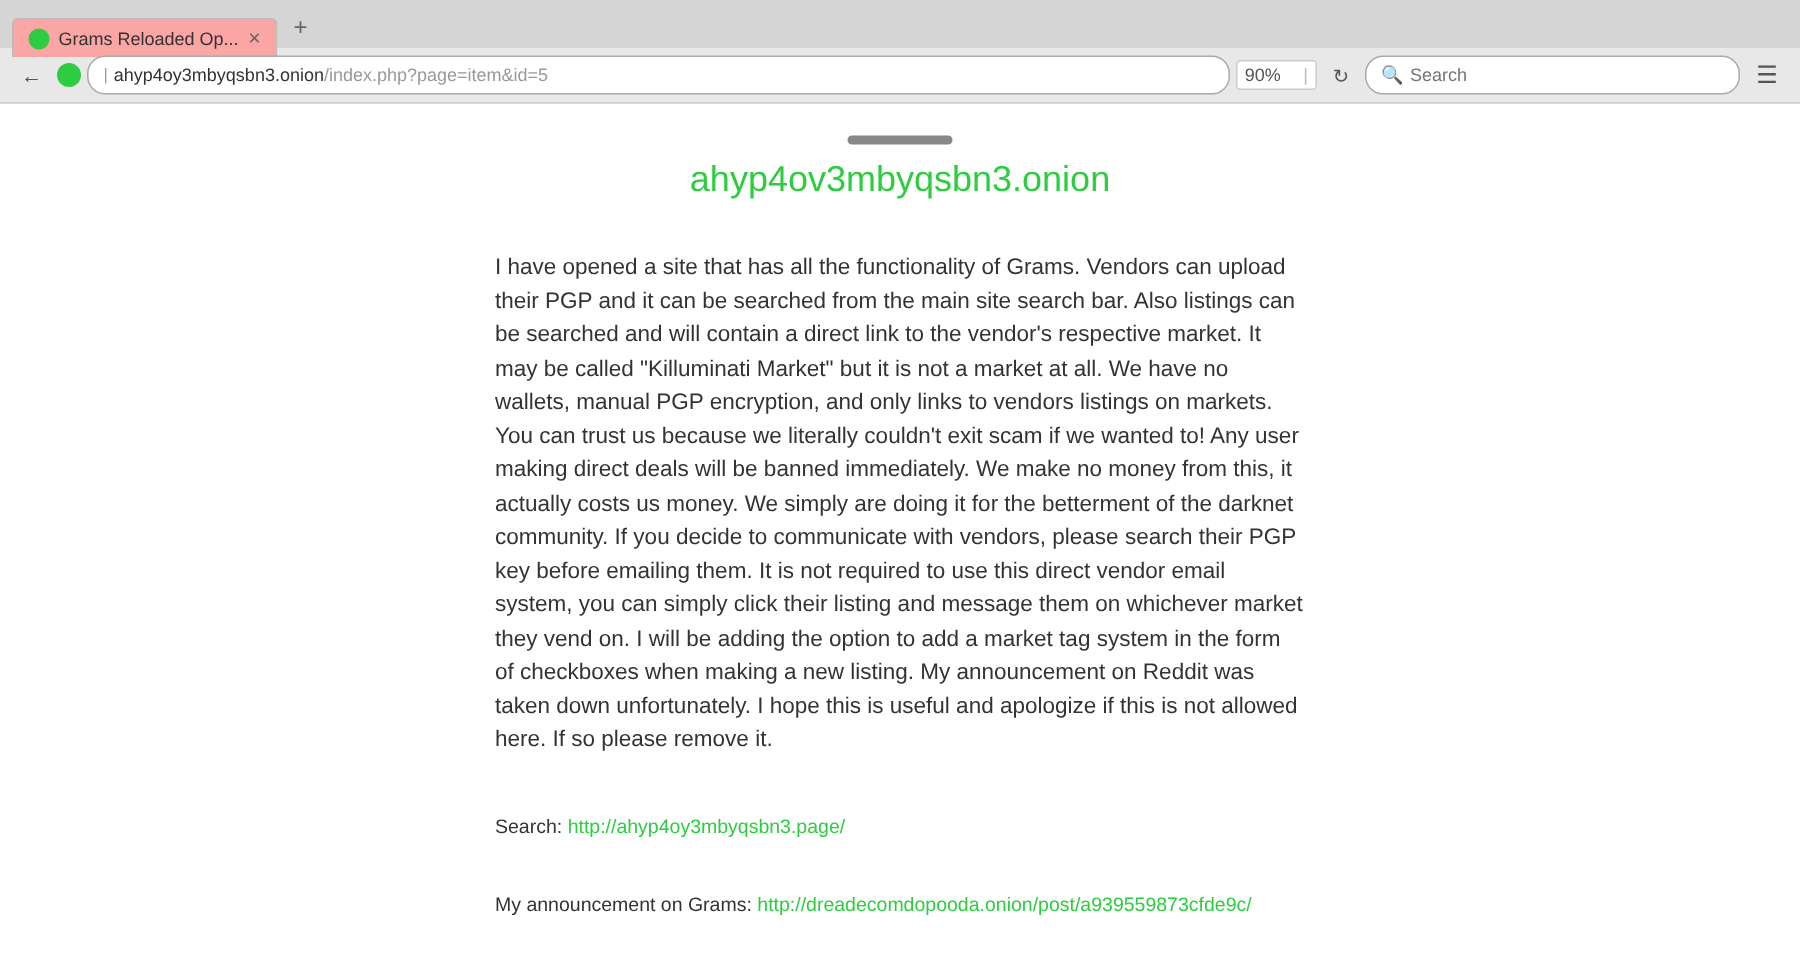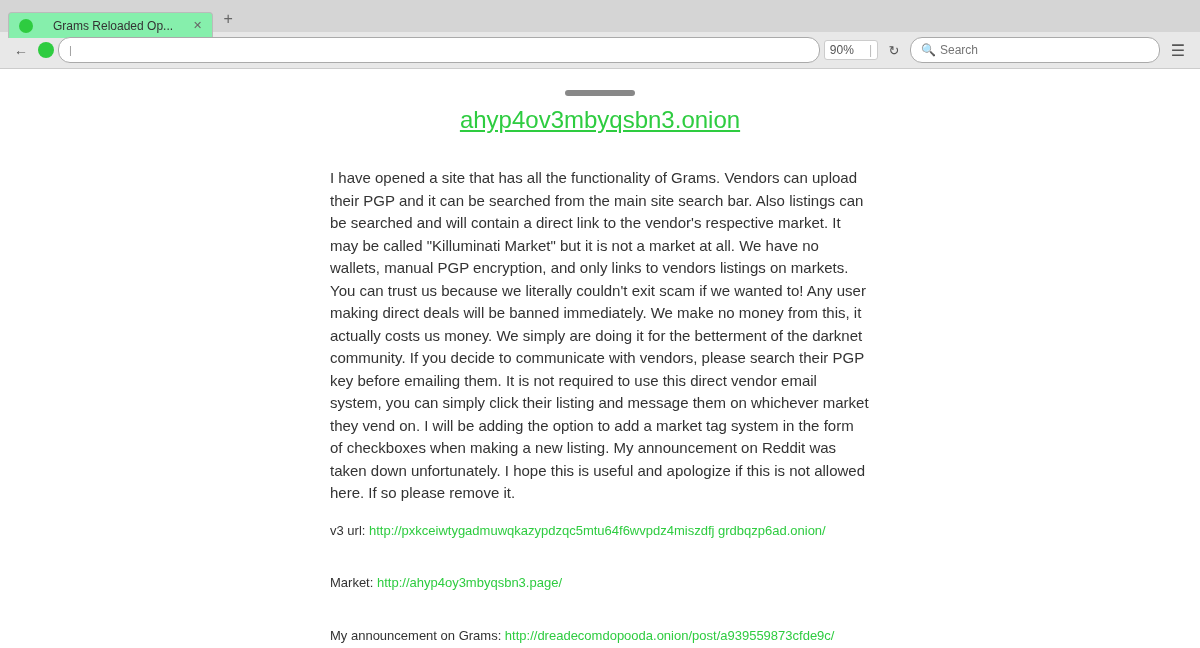--- a/index.html
+++ b/index.html
@@ -3,21 +3,21 @@
   <meta charset="utf-8">
   <style>
     * { margin: 0; padding: 0; box-sizing: border-box; }
     body { font-family: Arial, sans-serif; font-size: 13px; background: #f0f0f0; width: 1200px; height: 648px; overflow: hidden; }
 
     
     .browser-chrome { background: #e8e8e8; border-bottom: 1px solid #ccc; }
 
     
     .tab-bar { display: flex; align-items: center; padding: 6px 8px 0 8px; background: #d5d5d5; height: 32px; }
-    .tab { display: flex; align-items: center; background: #86efac; border: 1px solid #bbb; border-bottom: none; border-radius: 4px 4px 0 0; padding: 4px 10px; font-size: 12px; min-width: 150px; max-width: 220px; height: 26px; gap: 20px; margin-top: 12px; }
+    .tab { display: flex; align-items: center; background: #fca5a5; border: 1px solid #bbb; border-bottom: none; border-radius: 4px 4px 0 0; padding: 4px 10px; font-size: 12px; min-width: 150px; max-width: 220px; height: 26px; gap: 6px; margin-top: 12px; }
     .tab-favicon { width: 14px; height: 14px; background: #2ecc40; border-radius: 50%; flex-shrink: 0; display: flex; align-items: center; justify-content: center; }
     .tab-title { font-size: 12px; color: #333; flex: 1; overflow: hidden; text-overflow: ellipsis; white-space: nowrap; }
     .tab-close { font-size: 11px; color: #666; cursor: pointer; }
     .tab-new { background: none; border: none; width: 26px; height: 26px; display: flex; align-items: center; justify-content: center; font-size: 16px; color: #666; cursor: pointer; margin-left: 2px; }
 
     
     .nav-bar { display: flex; align-items: center; padding: 4px 8px; background: #e8e8e8; height: 36px; gap: 4px; }
     .nav-btn { background: none; border: 1px solid transparent; border-radius: 3px; width: 26px; height: 26px; display: flex; align-items: center; justify-content: center; cursor: pointer; font-size: 14px; color: #555; }
     .favicon-nav { width: 16px; height: 16px; background: #2ecc40; border-radius: 50%; display: flex; align-items: center; justify-content: center; }
     .address-bar-wrap { display: flex; align-items: center; background: white; border: 1px solid #aaa; border-radius: 12px; flex: 1; padding: 2px 10px; height: 26px; font-size: 12px; color: #333; }
@@ -32,21 +32,21 @@
     .search-input { border: none; outline: none; font-size: 12px; flex: 1; color: #a16207; }
     .menu-btn { background: none; border: none; width: 28px; height: 28px; display: flex; align-items: center; justify-content: center; cursor: pointer; font-size: 16px; color: #555; }
 
     
     .page-content { background: white; margin: 0; overflow-y: auto; height: calc(648px - 68px); }
     .content-wrapper { max-width: 580px; margin: 0 auto; padding: 15px 20px; }
 
     
     .scrollbar-handle { width: 70px; height: 6px; background: #888; border-radius: 3px; margin: 6px auto 8px auto; }
 
-    .site-title { text-align: center; color: #2ecc40; font-size: 24px; font-weight: normal; margin: 10px 0 18px 0; text-decoration: underline; }
+    .site-title { text-align: center; color: #2ecc40; font-size: 24px; font-weight: normal; margin: 10px 0 18px 0; }
 
     .body-text { color: #333; font-size: 15px; line-height: 1.5; margin-bottom: 16px; margin-top: 33px; }
 
     .info-block { margin: 12px 0; font-size: 13px; color: #333; line-height: 1.6; }
     .info-block a, .link-text { color: #2ecc40; text-decoration: none; }
 
     .section-gap { height: 8px; }
   </style>
 </head>
 <body>
@@ -60,20 +60,23 @@
       <span class="tab-close">✕</span>
     </div>
     <button class="tab-new">+</button>
   </div>
 
   <div class="nav-bar">
     <button class="nav-btn">←</button>
     <div class="favicon-nav"></div>
     <div class="address-bar-wrap">
       <span class="lock-icon">|</span>
+      <span class="address-url">
+        <span class="url-base">ahyp4oy3mbyqsbn3.onion</span><span class="url-path">/index.php?page=item&amp;id=5</span>
+      </span>
     </div>
     <div class="zoom-info">
       <span>90%</span>
       <span style="color:#bbb;">|</span>
     </div>
     <button class="reload-btn">↻</button>
     <div class="search-bar-wrap">
       <span class="search-icon">🔍</span>
       <input class="search-input" type="text" placeholder="Search" style="">
     </div>
@@ -82,28 +85,25 @@
 </div>
 
 <div class="page-content">
   <div class="content-wrapper">
     <div class="scrollbar-handle"></div>
 
     <h1 class="site-title">ahyp4ov3mbyqsbn3.onion</h1>
 
     <p class="body-text">I have opened a site that has all the functionality of Grams. Vendors can upload their PGP and it can be searched from the main site search bar. Also listings can be searched and will contain a direct link to the vendor's respective market. It may be called "Killuminati Market" but it is not a market at all. We have no wallets, manual PGP encryption, and only links to vendors listings on markets. You can trust us because we literally couldn't exit scam if we wanted to! Any user making direct deals will be banned immediately. We make no money from this, it actually costs us money. We simply are doing it for the betterment of the darknet community. If you decide to communicate with vendors, please search their PGP key before emailing them. It is not required to use this direct vendor email system, you can simply click their listing and message them on whichever market they vend on. I will be adding the option to add a market tag system in the form of checkboxes when making a new listing. My announcement on Reddit was taken down unfortunately. I hope this is useful and apologize if this is not allowed here. If so please remove it.</p>
 
-    <div class="info-block">
-      <span>v3 url: </span><a class="link-text">http://pxkceiwtygadmuwqkazypdzqc5mtu64f6wvpdz4miszdfj grdbqzp6ad.onion/</a>
-    </div>
 
     <div class="section-gap"></div>
 
     <div class="info-block">
-      <span>Market: </span><a class="link-text">http://ahyp4oy3mbyqsbn3.page/</a>
+      <span>Search: </span><a class="link-text">http://ahyp4oy3mbyqsbn3.page/</a>
     </div>
 
     <div class="section-gap"></div>
 
     <div class="info-block">
       <span>My announcement on Grams: </span><a class="link-text">http://dreadecomdopooda.onion/post/a939559873cfde9c/</a>
     </div>
 
     <div class="section-gap"></div>
 

